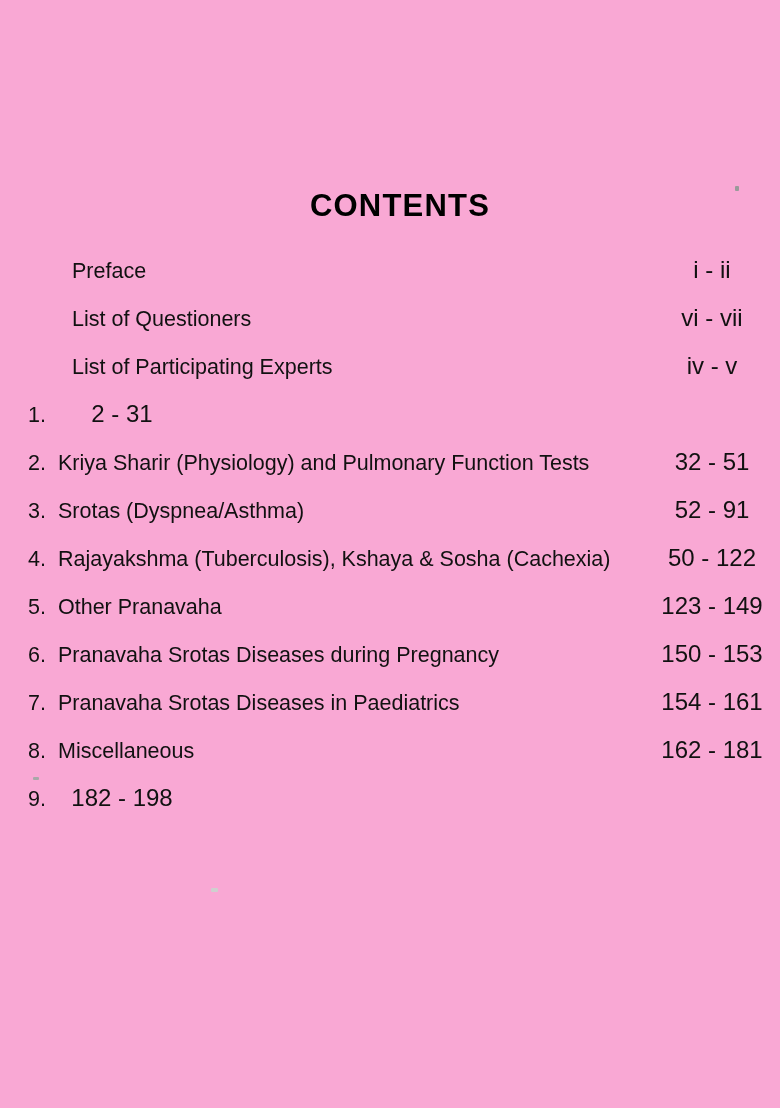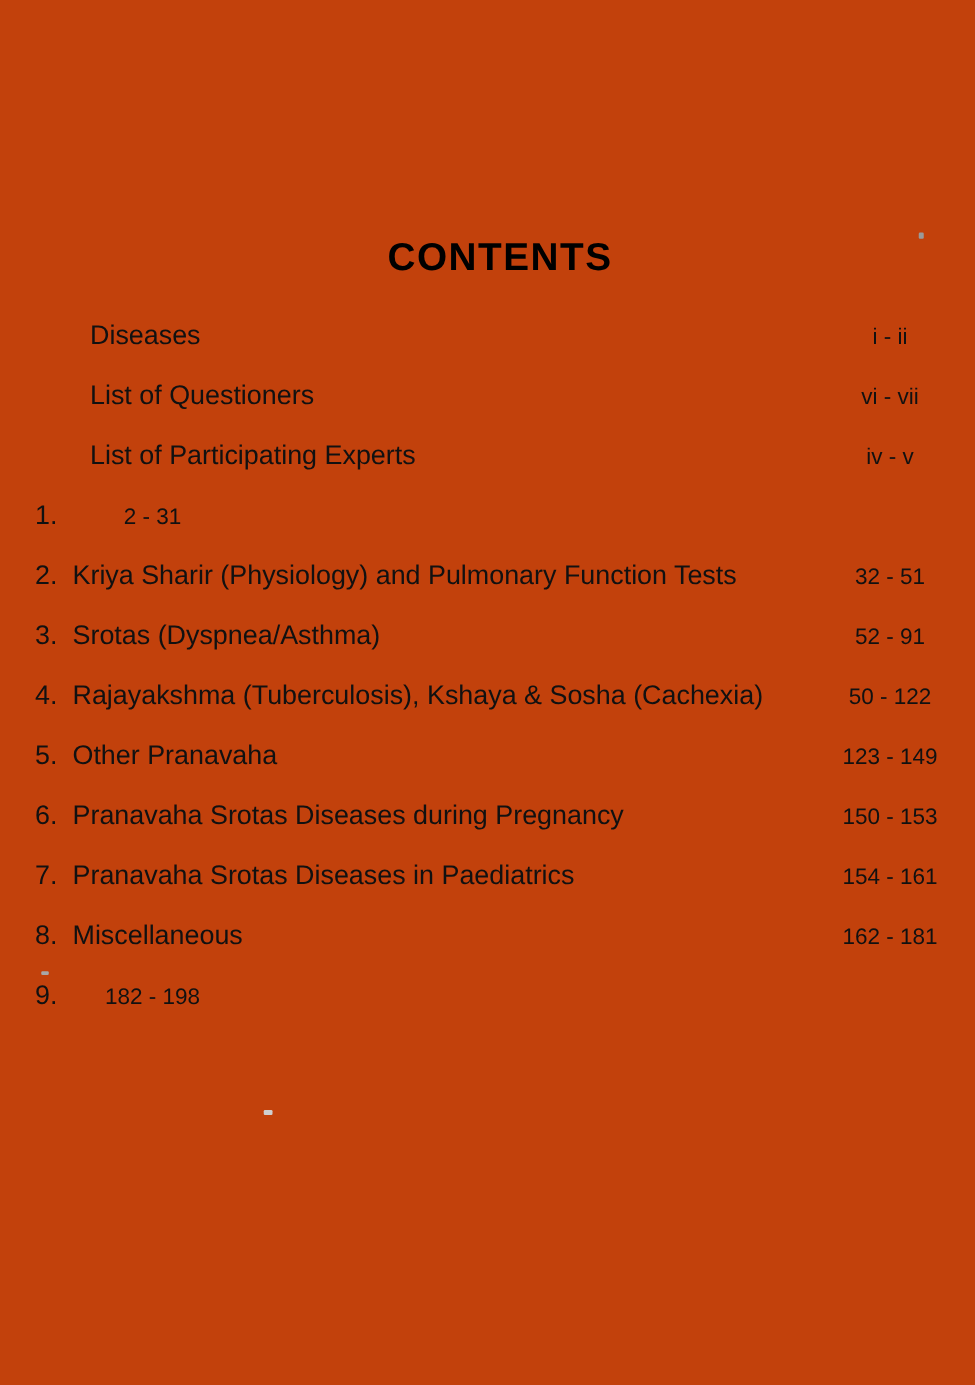--- a/index.html
+++ b/index.html
@@ -12,21 +12,21 @@
     background: #ffffff;
     font-family: "Liberation Sans", sans-serif;
     color: #0a0a0a;
     position: relative;
     overflow: hidden;
   }
   .page {
     position: relative;
     width: 780px;
     height: 1108px;
-    background: #c2410c;
+    background: #f9a8d4;
   }
   .title {
     position: absolute;
     top: 188px;
     left: 0;
     width: 780px;
     text-align: center;
     font-size: 31px;
     font-weight: bold;
     letter-spacing: 1.2px;
@@ -57,21 +57,21 @@
   .label {
     flex: 1 1 auto;
     white-space: nowrap;
     overflow: hidden;
   }
   .pages {
     flex: 0 0 128px;
     width: 128px;
     text-align: center;
     padding-right: 4px;
-    font-size: 18px;
+    font-size: 24px;
   }
   .front .label {
     padding-left: 14px;
   }
   .speck {
     position: absolute;
     background: #b8b8b8;
     border-radius: 50%;
   }
   .speck-a { left: 735px; top: 186px; width: 4px; height: 5px; background: #9a9a9a; border-radius: 1px; }
@@ -82,21 +82,21 @@
 <body>
 
 <div class="page">
 
   <div class="title">CONTENTS</div>
 
   <div class="toc">
 
     <div class="toc-row front">
       <span class="num"></span>
-      <span class="label">Diseases</span>
+      <span class="label">Preface</span>
       <span class="pages">i - ii</span>
     </div>
 
 
     <div class="toc-row front">
       <span class="num"></span>
       <span class="label">List of Questioners</span>
       <span class="pages">vi - vii</span>
     </div>
 

